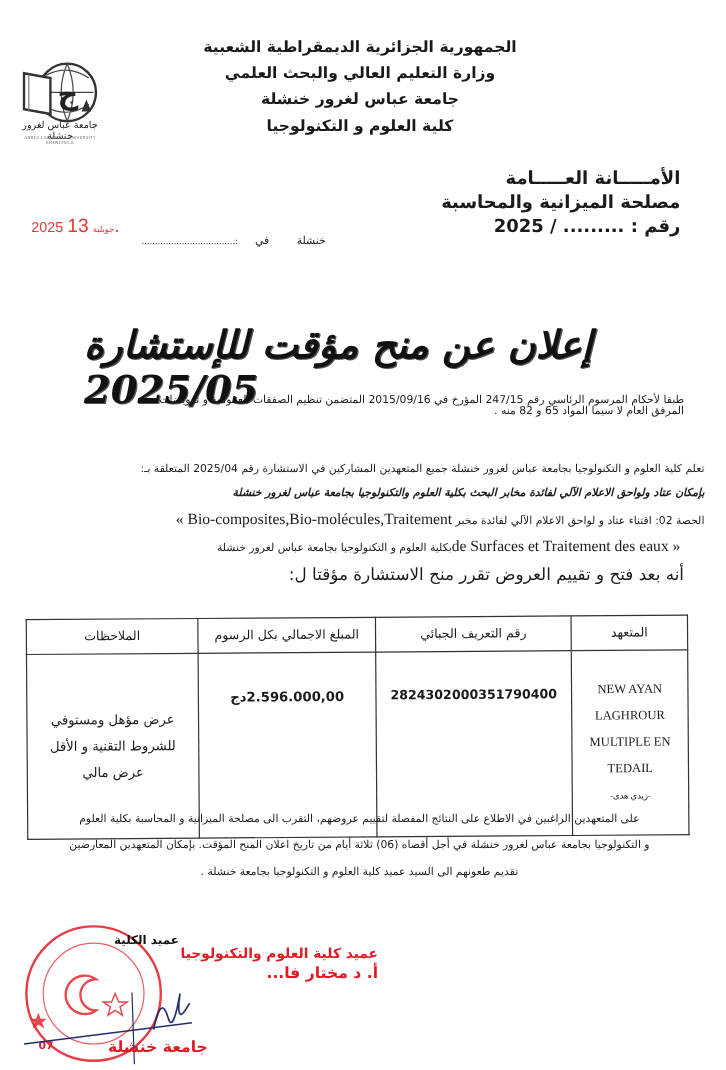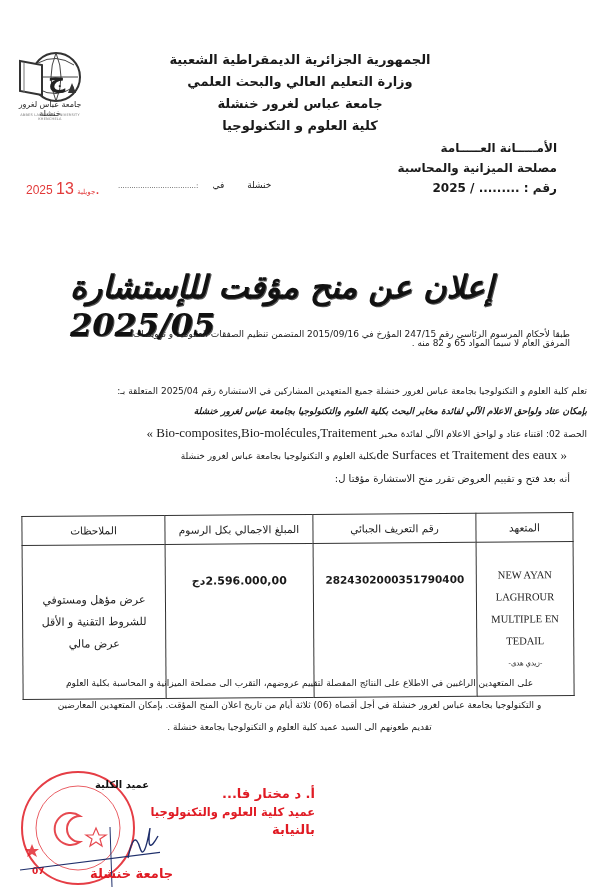--- a/index.html
+++ b/index.html
@@ -4,30 +4,30 @@
 <style>
   html, body { margin:0; padding:0; }
   body {
     width:605px; height:892px; background:#ffffff; position:relative; overflow:hidden;
     font-family:"DejaVu Sans", sans-serif; color:#1a1a1a;
   }
   .abs { position:absolute; }
   .rtl { direction:rtl; unicode-bidi:plaintext; }
 
   
-  .hdr { left:150px; width:300px; text-align:center; font-weight:bold; font-size:13px; line-height:20px;margin-top:20px; }
+  .hdr { left:150px; width:300px; text-align:center; font-weight:bold; font-size:13px; line-height:20px; }
   .logo { left:8px; top:38px; width:84px; height:80px; }
   .logo-caption { left:8px; top:100px; width:84px; text-align:center; font-size:8px; }
   .logo-sub { left:10px; top:113px; width:80px; text-align:center; font-size:3.5px; color:#777; letter-spacing:0.2px; }
 
-  .admin { right:48px; text-align:right; font-size:12px; font-weight:bold; line-height:16px; }
+  .admin { right:38px; text-align:right; font-size:15px; font-weight:bold; line-height:16px; }
   .stamp-date { left:26px; top:180px; color:#e23a3a; font-family:"Liberation Sans", sans-serif; font-size:12px; }
   .stamp-date .big { font-size:16px; }
   .stamp-date .mon { font-size:7px; }
-  .place { left:118px; top:180px; font-size:9px; direction:rtl; }
+  .place { left:118px; top:196px; font-size:9px; direction:rtl; }
 
   .title { left:70px; top:268px; width:470px; text-align:left; font-family:"DejaVu Serif", serif; font-style:italic; font-weight:bold; font-size:32px; letter-spacing:1px; color:#111; text-shadow:1px 1px 0 #555; }
 
   .para { right:35px; text-align:right; font-size:9px; line-height:18px; direction:rtl; }
   .italic-b { font-style:italic; font-weight:bold; }
   .latin { font-family:"Liberation Serif", serif; font-size:13px; direction:ltr; unicode-bidi:isolate; }
 
   
   table.tbl { position:absolute; left:22px; top:514px; width:552px; border-collapse:collapse; transform:rotate(-0.4deg); }
   .tbl td, .tbl th { border:1px solid #333; vertical-align:middle; text-align:center; }
@@ -89,21 +89,21 @@
 
 <div class="abs para" style="top:382px; width:575px; right:18px;">تعلم كلية العلوم و التكنولوجيا بجامعة عباس لغرور خنشلة جميع المتعهدين المشاركين في الاستشارة رقم 2025/04 المتعلقة بـ:</div>
 <div class="abs para italic-b" style="top:402px; width:575px; right:18px;">بإمكان عتاد ولواحق الاعلام الآلي لفائدة مخابر البحث بكلية العلوم والتكنولوجيا بجامعة عباس لغرور خنشلة</div>
 <div class="abs para" style="top:424px; width:575px; right:18px;">
   <span>الحصة 02: اقتناء عتاد و لواحق الاعلام الآلي لفائدة مخبر</span>
   <span class="latin">« Bio-composites,Bio-molécules,Traitement</span>
 </div>
 <div class="abs para" style="top:446px; width:555px; right:38px;">
   <span class="latin">de Surfaces et Traitement  des eaux »</span><span>بكلية العلوم و التكنولوجيا بجامعة عباس لغرور خنشلة</span>
 </div>
-<div class="abs para" style="top:470px; width:560px; right:35px; font-size:10px;">أنه بعد فتح و تقييم العروض تقرر منح الاستشارة مؤقتا ل:</div>
+<div class="abs para" style="top:470px; width:560px; right:35px; font-size:14px;">أنه بعد فتح و تقييم العروض تقرر منح الاستشارة مؤقتا ل:</div>
 
 <table class="tbl" dir="rtl">
   <tbody>
       <tr>
     <th>المتعهد</th>
     <th>رقم التعريف الجبائي</th>
     <th>المبلغ الاجمالي بكل الرسوم</th>
     <th>الملاحظات</th>
   </tr>
   <tr>
@@ -137,16 +137,15 @@
   <polygon points="22,82 24,87 29,87 25,90 27,95 22,92 17,95 19,90 15,87 20,87" fill="#e01b24" opacity="0.8"></polygon>
   <text x="22" y="112" font-size="9" font-weight="bold" fill="#e01b24" font-family="DejaVu Sans, sans-serif">07</text>
   <line x1="10" y1="108" x2="200" y2="84" stroke="#1f2f6b" stroke-width="1.2"></line>
   <path d="M118 96 q6 -30 12 -10 q4 14 10 -20 q-4 30 8 8" fill="none" stroke="#1f2f6b" stroke-width="1.4"></path>
   <line x1="100" y1="65" x2="102" y2="125" stroke="#1f2f6b" stroke-width="1"></line>
 </svg>
 <div class="abs" style="left:90px; top:866px; font-size:13px; color:#e01b24; font-weight:bold; direction:rtl;">جامعة خنشلة</div>
 <div class="abs sig-title rtl">عميد الكلية</div>
 
 <div class="abs sig-text">
+  <div style="font-size:11.5px;">عميد كلية العلوم والتكنولوجيا</div>
   <div>أ. د مختار فا...</div>
-  <div style="font-size:11.5px;">عميد كلية العلوم والتكنولوجيا</div>
-  <div>بالنيابة</div>
 </div>
 
 </body></html>

